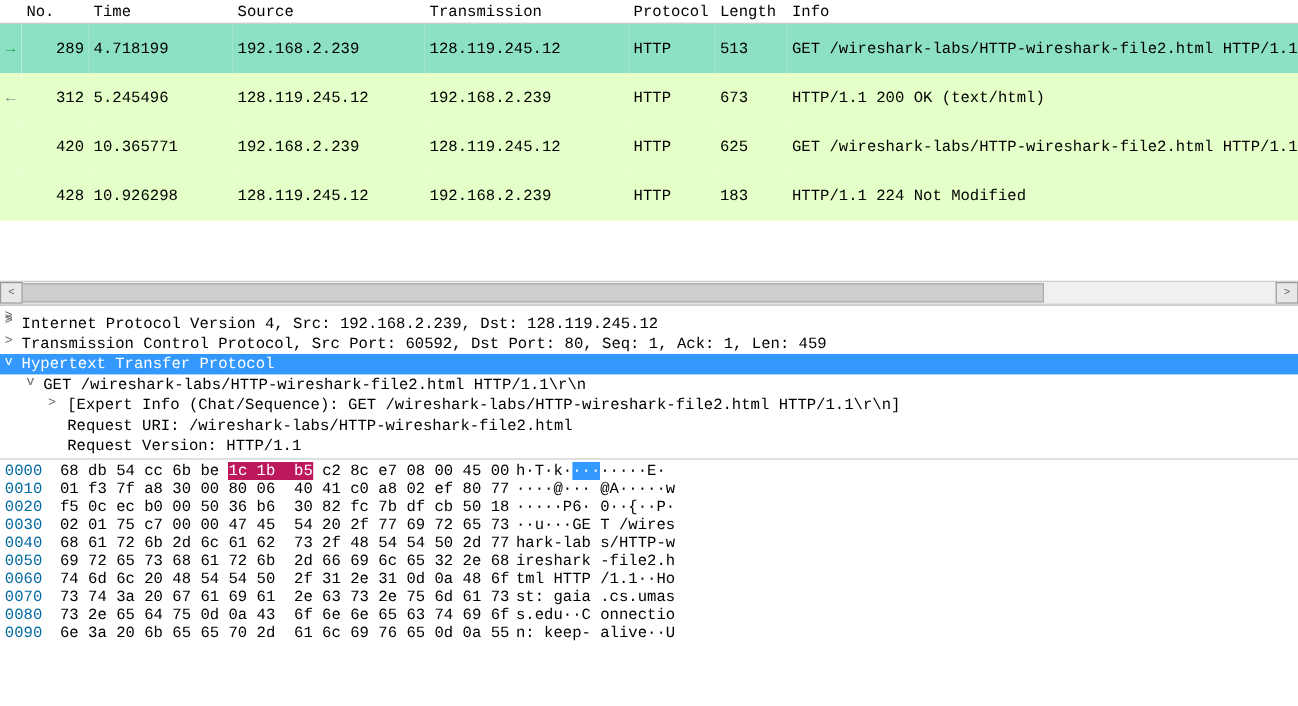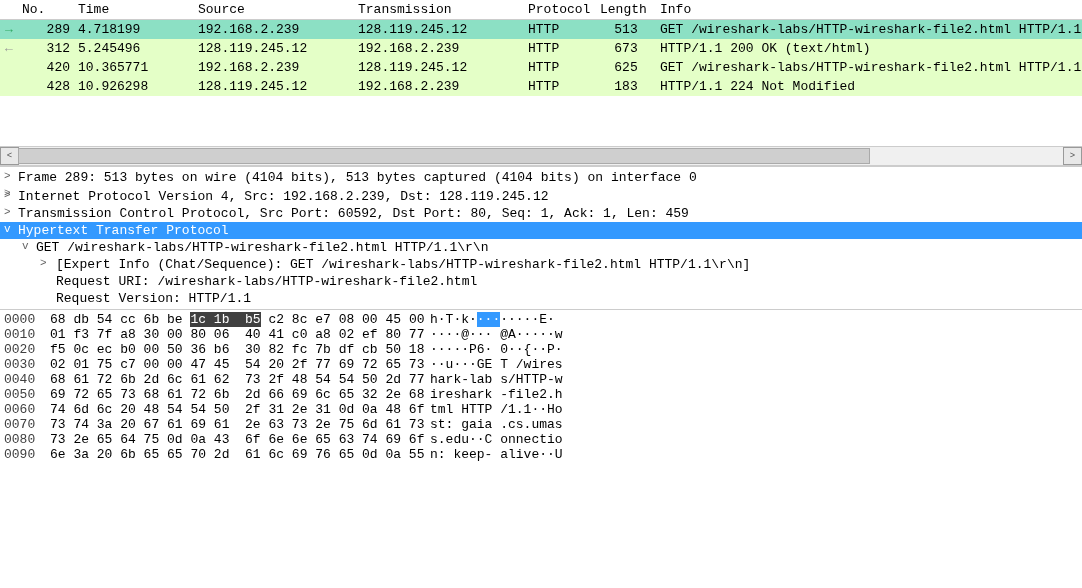--- a/index.html
+++ b/index.html
@@ -1,28 +1,28 @@
 <!DOCTYPE html>
 <html><head>
 <meta charset="utf-8">
 <style>
 html,body{margin:0;padding:0;font-family:Consolas,"Courier New",monospace;font-size:13px;background:#fff;color:#000;overflow:hidden}
 .container{width:1082px;height:588px;display:flex;flex-direction:column}
 .packet-list{border-bottom:1px solid #ccc}
 .packet-list table{width:100%;border-collapse:collapse;table-layout:fixed}
 .packet-list th{text-align:left;font-weight:400;padding:2px 4px;background:#fff;border-bottom:1px solid #ccc;white-space:nowrap;overflow:hidden}
-.packet-list td{padding:2px 4px;white-space:nowrap;overflow:hidden}
+.packet-list td{padding:13px 4px;white-space:nowrap;overflow:hidden}
 .packet-list tr.bg-green-sel td{background:#8ce0c4}
 .packet-list tr.bg-green td{background:#e4ffc7}
 .col-no{width:56px;text-align:right;padding-right:8px}
 .col-time{width:120px}
 .col-src{width:160px}
 .col-dst{width:170px}
 .col-proto{width:72px}
-.col-len{width:60px;text-align:center;padding-right:8px}
+.col-len{width:60px;text-align:left;padding-right:8px}
 .col-info{width:auto}
 .arrow-cell{width:18px;padding:0!important;text-align:center;color:#999}
 .arrow-sel{color:#3a6}
 .gap{height:50px;background:#fff}
 .hscroll{height:18px;border-top:1px solid #ccc;border-bottom:1px solid #ccc;background:#f0f0f0;position:relative}
 .hscroll .btn{width:17px;height:16px;border:1px solid #999;background:#e8e8e8;display:inline-flex;align-items:center;justify-content:center;font-size:9px;color:#555;position:absolute;top:0}
 .hscroll .btn.left{left:0}
 .hscroll .btn.right{right:0}
 .hscroll .thumb{position:absolute;left:18px;top:1px;height:14px;width:850px;background:#cfcfcf;border:1px solid #aaa}
 .details{flex:0 0 auto;overflow:hidden;padding:2px 0}
@@ -30,23 +30,23 @@
 .details .row .tw{position:absolute;left:4px;top:1px;width:12px;color:#666;font-size:11px}
 .details .row.selected{background:#3399ff;color:#fff}
 .details .row.selected .tw{color:#fff}
 .details .row.indent1{padding-left:36px}
 .details .row.indent1 .tw{left:22px}
 .details .row.indent2{padding-left:56px}
 .details .row.indent2 .tw{left:40px}
 .divider{height:1px;background:#ccc}
 .hex-pane{padding:2px 4px;font-family:Consolas,"Courier New",monospace}
 .hex-row{white-space:pre}
-.hex-off{color:#404040;display:inline-block;width:46px}
+.hex-off{color:#0369a1;display:inline-block;width:46px}
 .hex-bytes{display:inline-block;width:380px}
-.hex-hl{background:#404040;color:#fff}
+.hex-hl{background:#be185d;color:#fff}
 .hex-ascii{display:inline-block}
 .ascii-hl{background:#3399ff;color:#fff}
 </style>
 </head>
 <body>
 <div class="container">
 
 <div class="packet-list">
 <table>
 <colgroup>
@@ -116,21 +116,21 @@
 </table>
 <div class="gap"></div>
 <div class="hscroll">
 <span class="btn left">&lt;</span>
 <span class="thumb"></span>
 <span class="btn right">&gt;</span>
 </div>
 </div>
 
 <div class="details">
-<div class="row"><span class="tw">&gt;</span><span>Frame 289: 513 bytes on wire (4104 bits), 513 bytes captured (4104 bits) on interface 0</span></div>
+<div class="row"><span class="tw">&gt;</span></div>
 <div class="row"><span class="tw">&gt;</span></div>
 <div class="row"><span class="tw">&gt;</span><span>Internet Protocol Version 4, Src: 192.168.2.239, Dst: 128.119.245.12</span></div>
 <div class="row"><span class="tw">&gt;</span><span>Transmission Control Protocol, Src Port: 60592, Dst Port: 80, Seq: 1, Ack: 1, Len: 459</span></div>
 <div class="row selected"><span class="tw">v</span><span>Hypertext Transfer Protocol</span></div>
 <div class="row indent1"><span class="tw">v</span><span>GET /wireshark-labs/HTTP-wireshark-file2.html HTTP/1.1\r\n</span></div>
 <div class="row indent2"><span class="tw">&gt;</span><span>[Expert Info (Chat/Sequence): GET /wireshark-labs/HTTP-wireshark-file2.html HTTP/1.1\r\n]</span></div>
 <div class="row indent2"><span>Request URI: /wireshark-labs/HTTP-wireshark-file2.html</span></div>
 <div class="row indent2"><span>Request Version: HTTP/1.1</span></div>
 </div>
 

